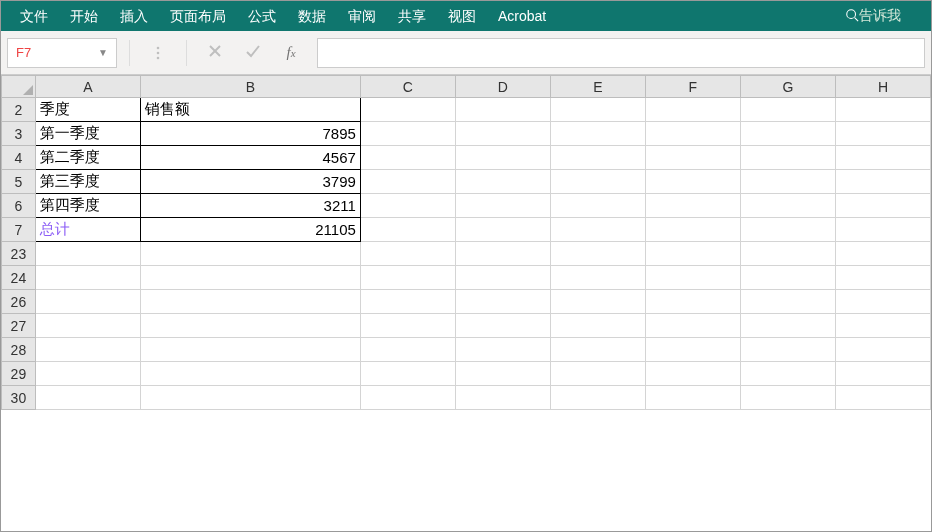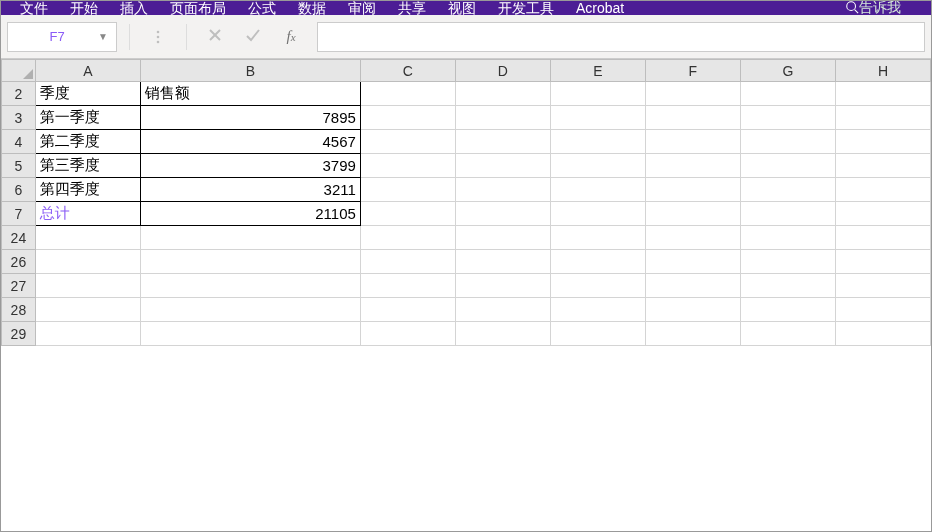--- a/index.html
+++ b/index.html
@@ -6,22 +6,22 @@
 body {
   font-family: "Microsoft YaHei", "Segoe UI", sans-serif;
   font-size: 14px;
   background: #fff;
   width: 932px;
   height: 532px;
   overflow: hidden;
   border: 1px solid #999;
 }
 .ribbon {
-  background: #4c1d95;
-  height: 14px;
+  background: #0f766e;
+  height: 30px;
   display: flex;
   align-items: center;
   padding: 0 8px;
   color: #fff;
 }
 .ribbon-tab {
   padding: 0 11px;
   height: 30px;
   line-height: 30px;
   font-size: 14px;
@@ -51,21 +51,21 @@
 .name-box {
   width: 110px;
   height: 30px;
   background: #fff;
   border: 1px solid #ccc;
   display: flex;
   align-items: center;
   padding: 0 8px;
   position: relative;
 }
-.name-box .nb-text { flex:1; font-size: 13px; color:#8b5cf6;text-align:center; }
+.name-box .nb-text { flex:1; font-size: 13px; color:#ef4444; }
 .name-box .dd { color:#888; font-size:10px; }
 .fb-divider { width:1px; height:26px; background:#ddd; margin:0 6px; }
 .fb-btn {
   width: 32px; height: 30px;
   display:flex; align-items:center; justify-content:center;
   color:#bfbfbf;
 }
 .fb-btn svg { width:16px; height:16px; }
 .fx-label { font-style: italic; font-family: "Times New Roman", serif; font-size: 15px; color:#737373; }
 .fx-sub { font-size: 11px; }
@@ -143,21 +143,20 @@
 <div class="ribbon">
   <div class="ribbon-tab">文件</div>
   <div class="ribbon-tab">开始</div>
   <div class="ribbon-tab">插入</div>
   <div class="ribbon-tab">页面布局</div>
   <div class="ribbon-tab">公式</div>
   <div class="ribbon-tab">数据</div>
   <div class="ribbon-tab">审阅</div>
   <div class="ribbon-tab">共享</div>
   <div class="ribbon-tab">视图</div>
-  <div class="ribbon-tab">开发工具</div>
   <div class="ribbon-tab">Acrobat</div>
   <div class="ribbon-spacer"></div>
   <div class="search-box">
     <span class="search-icon">
       <svg viewBox="0 0 16 16" fill="none" stroke="#fff" stroke-width="1.2">
           <circle cx="7" cy="7" r="5"></circle>
           <line x1="11" y1="11" x2="15" y2="15"></line>
         </svg>
     </span>
     <span>告诉我</span>
@@ -320,20 +319,31 @@
             <div class="cell-inner txt-right">21105</div>
           </td>
       <td></td>
           <td></td>
           <td></td>
           <td></td>
           <td></td>
           <td></td>
     </tr>
     <tr>
+          <td class="rowhdr">23</td>
+          <td></td>
+          <td></td>
+          <td></td>
+          <td></td>
+          <td></td>
+          <td></td>
+          <td></td>
+          <td></td>
+        </tr>
+    <tr>
           <td class="rowhdr">24</td>
           <td></td>
           <td></td>
           <td></td>
           <td></td>
           <td></td>
           <td></td>
           <td></td>
           <td></td>
         </tr>
@@ -365,20 +375,31 @@
           <td></td>
           <td></td>
           <td></td>
           <td></td>
           <td></td>
           <td></td>
           <td></td>
         </tr>
     <tr>
           <td class="rowhdr">29</td>
+          <td></td>
+          <td></td>
+          <td></td>
+          <td></td>
+          <td></td>
+          <td></td>
+          <td></td>
+          <td></td>
+        </tr>
+    <tr>
+          <td class="rowhdr">30</td>
           <td></td>
           <td></td>
           <td></td>
           <td></td>
           <td></td>
           <td></td>
           <td></td>
           <td></td>
         </tr>
   </tbody>

